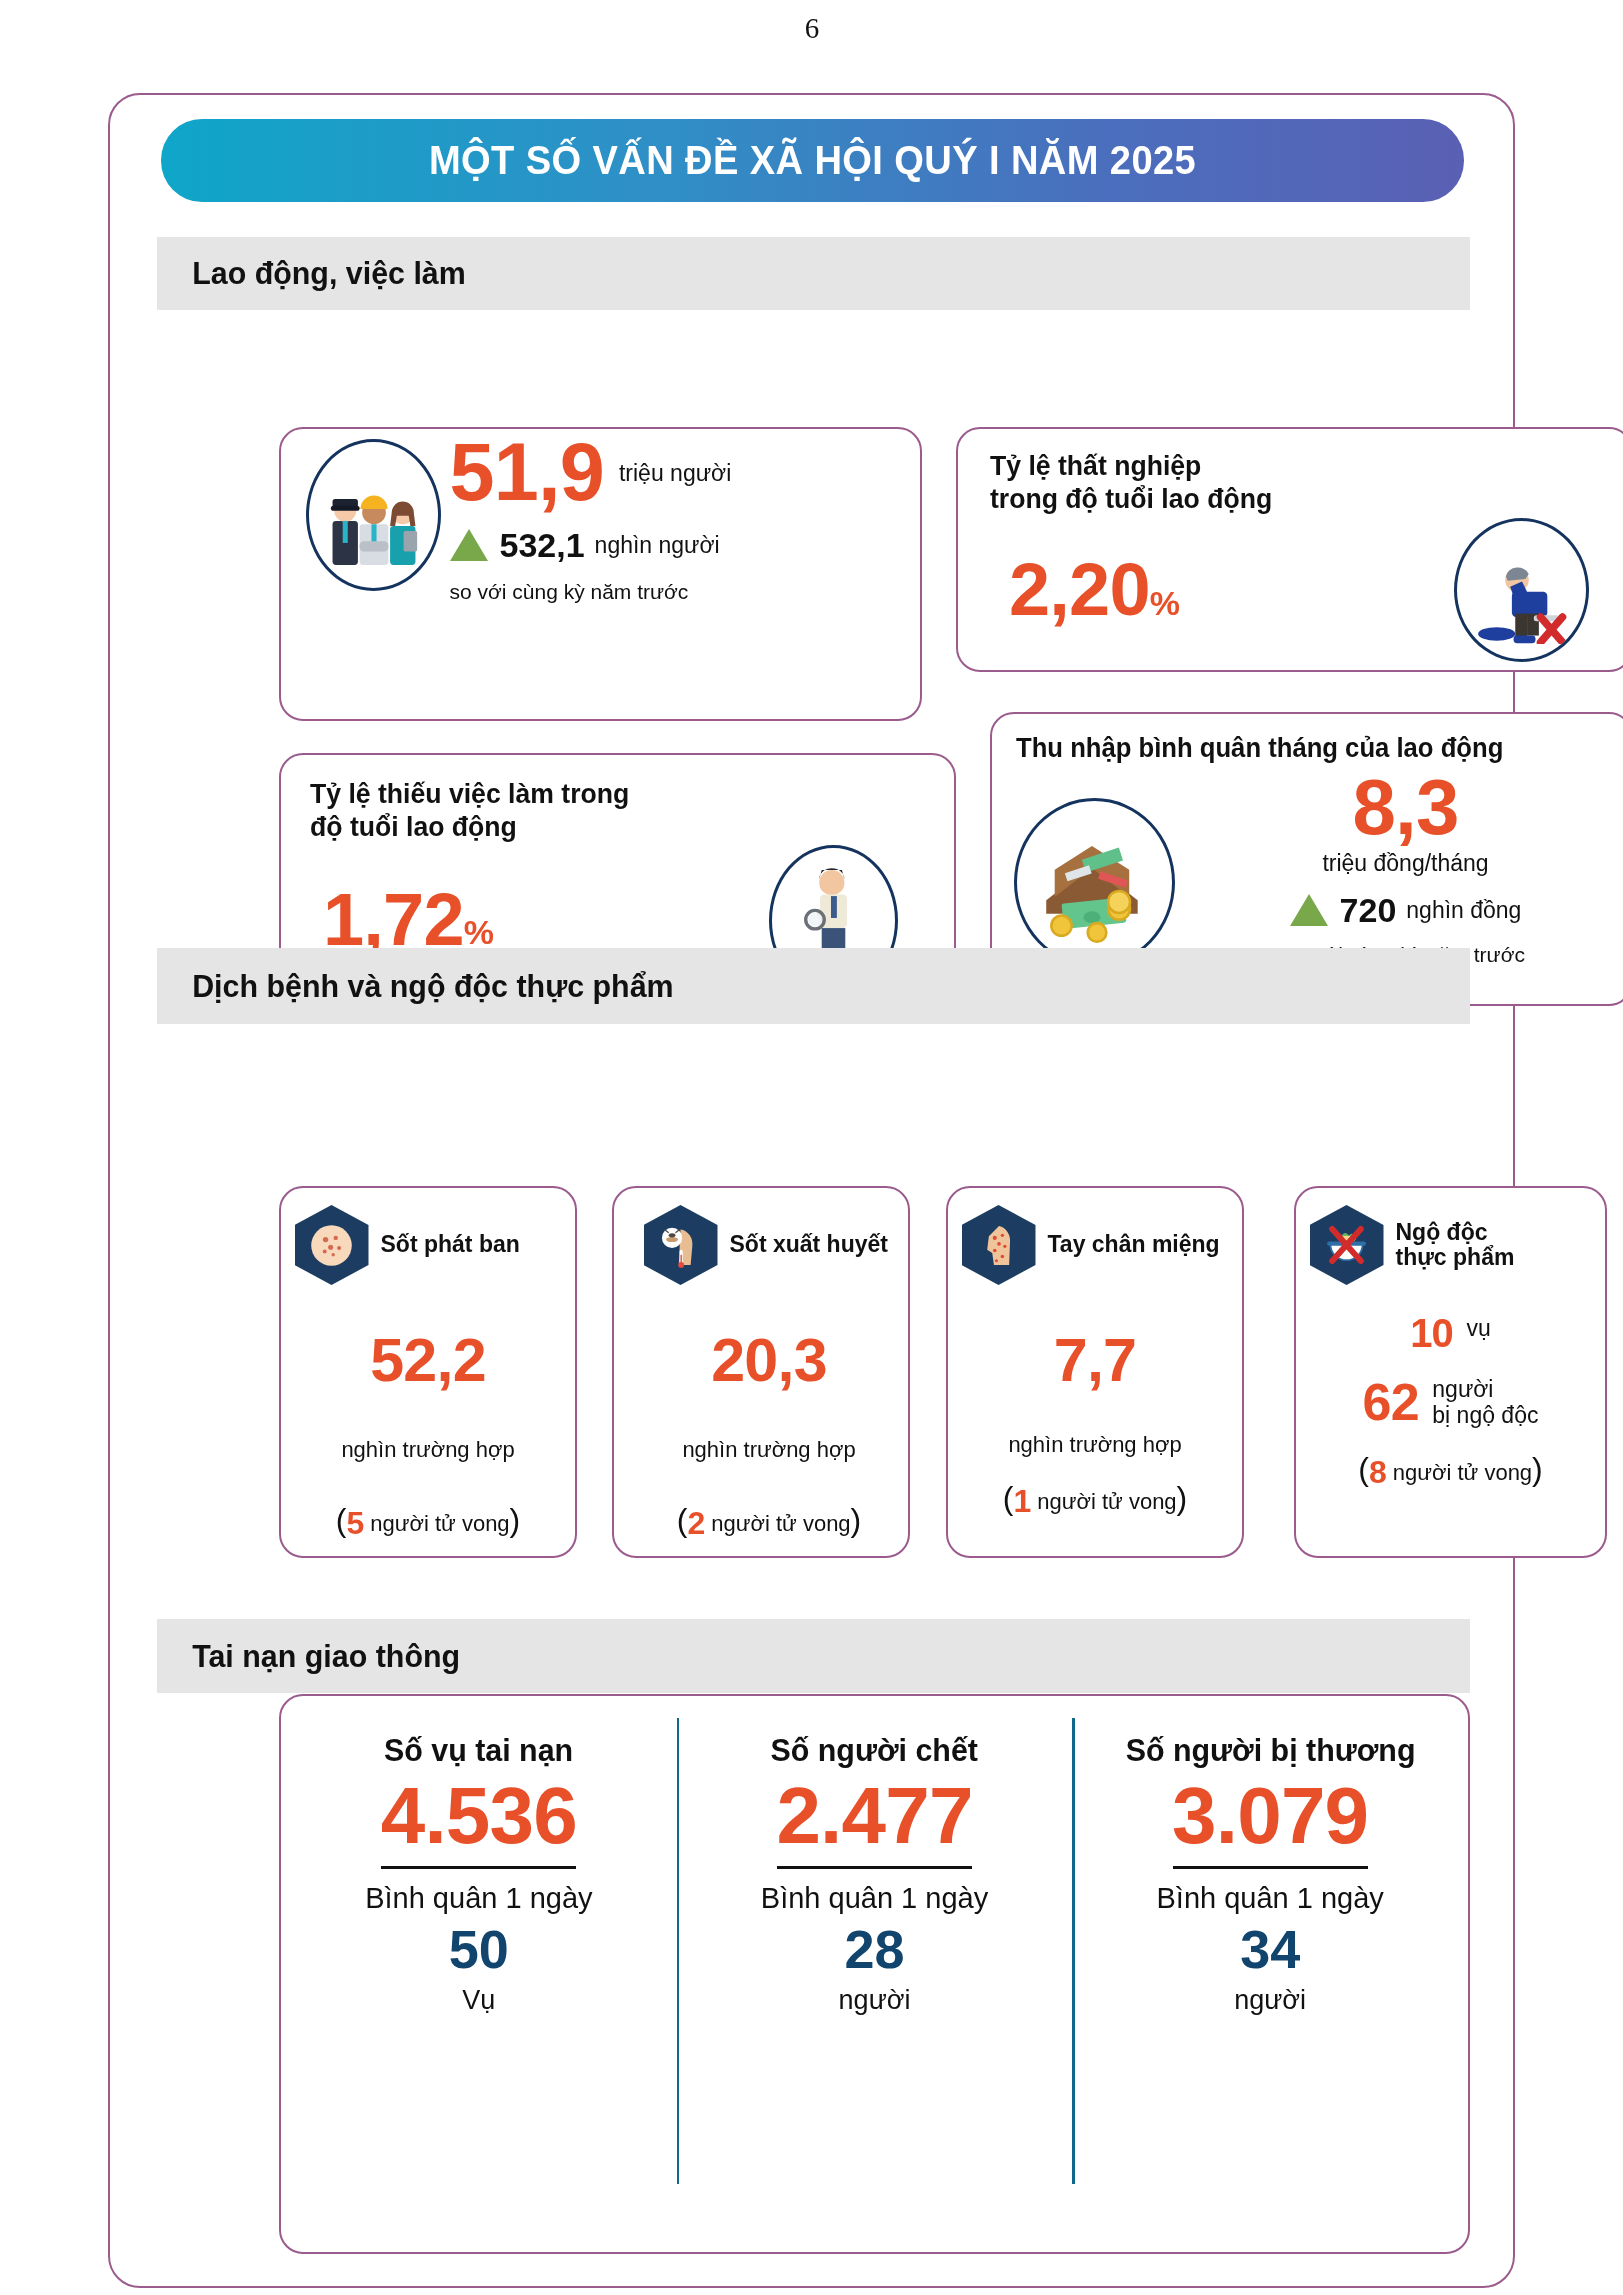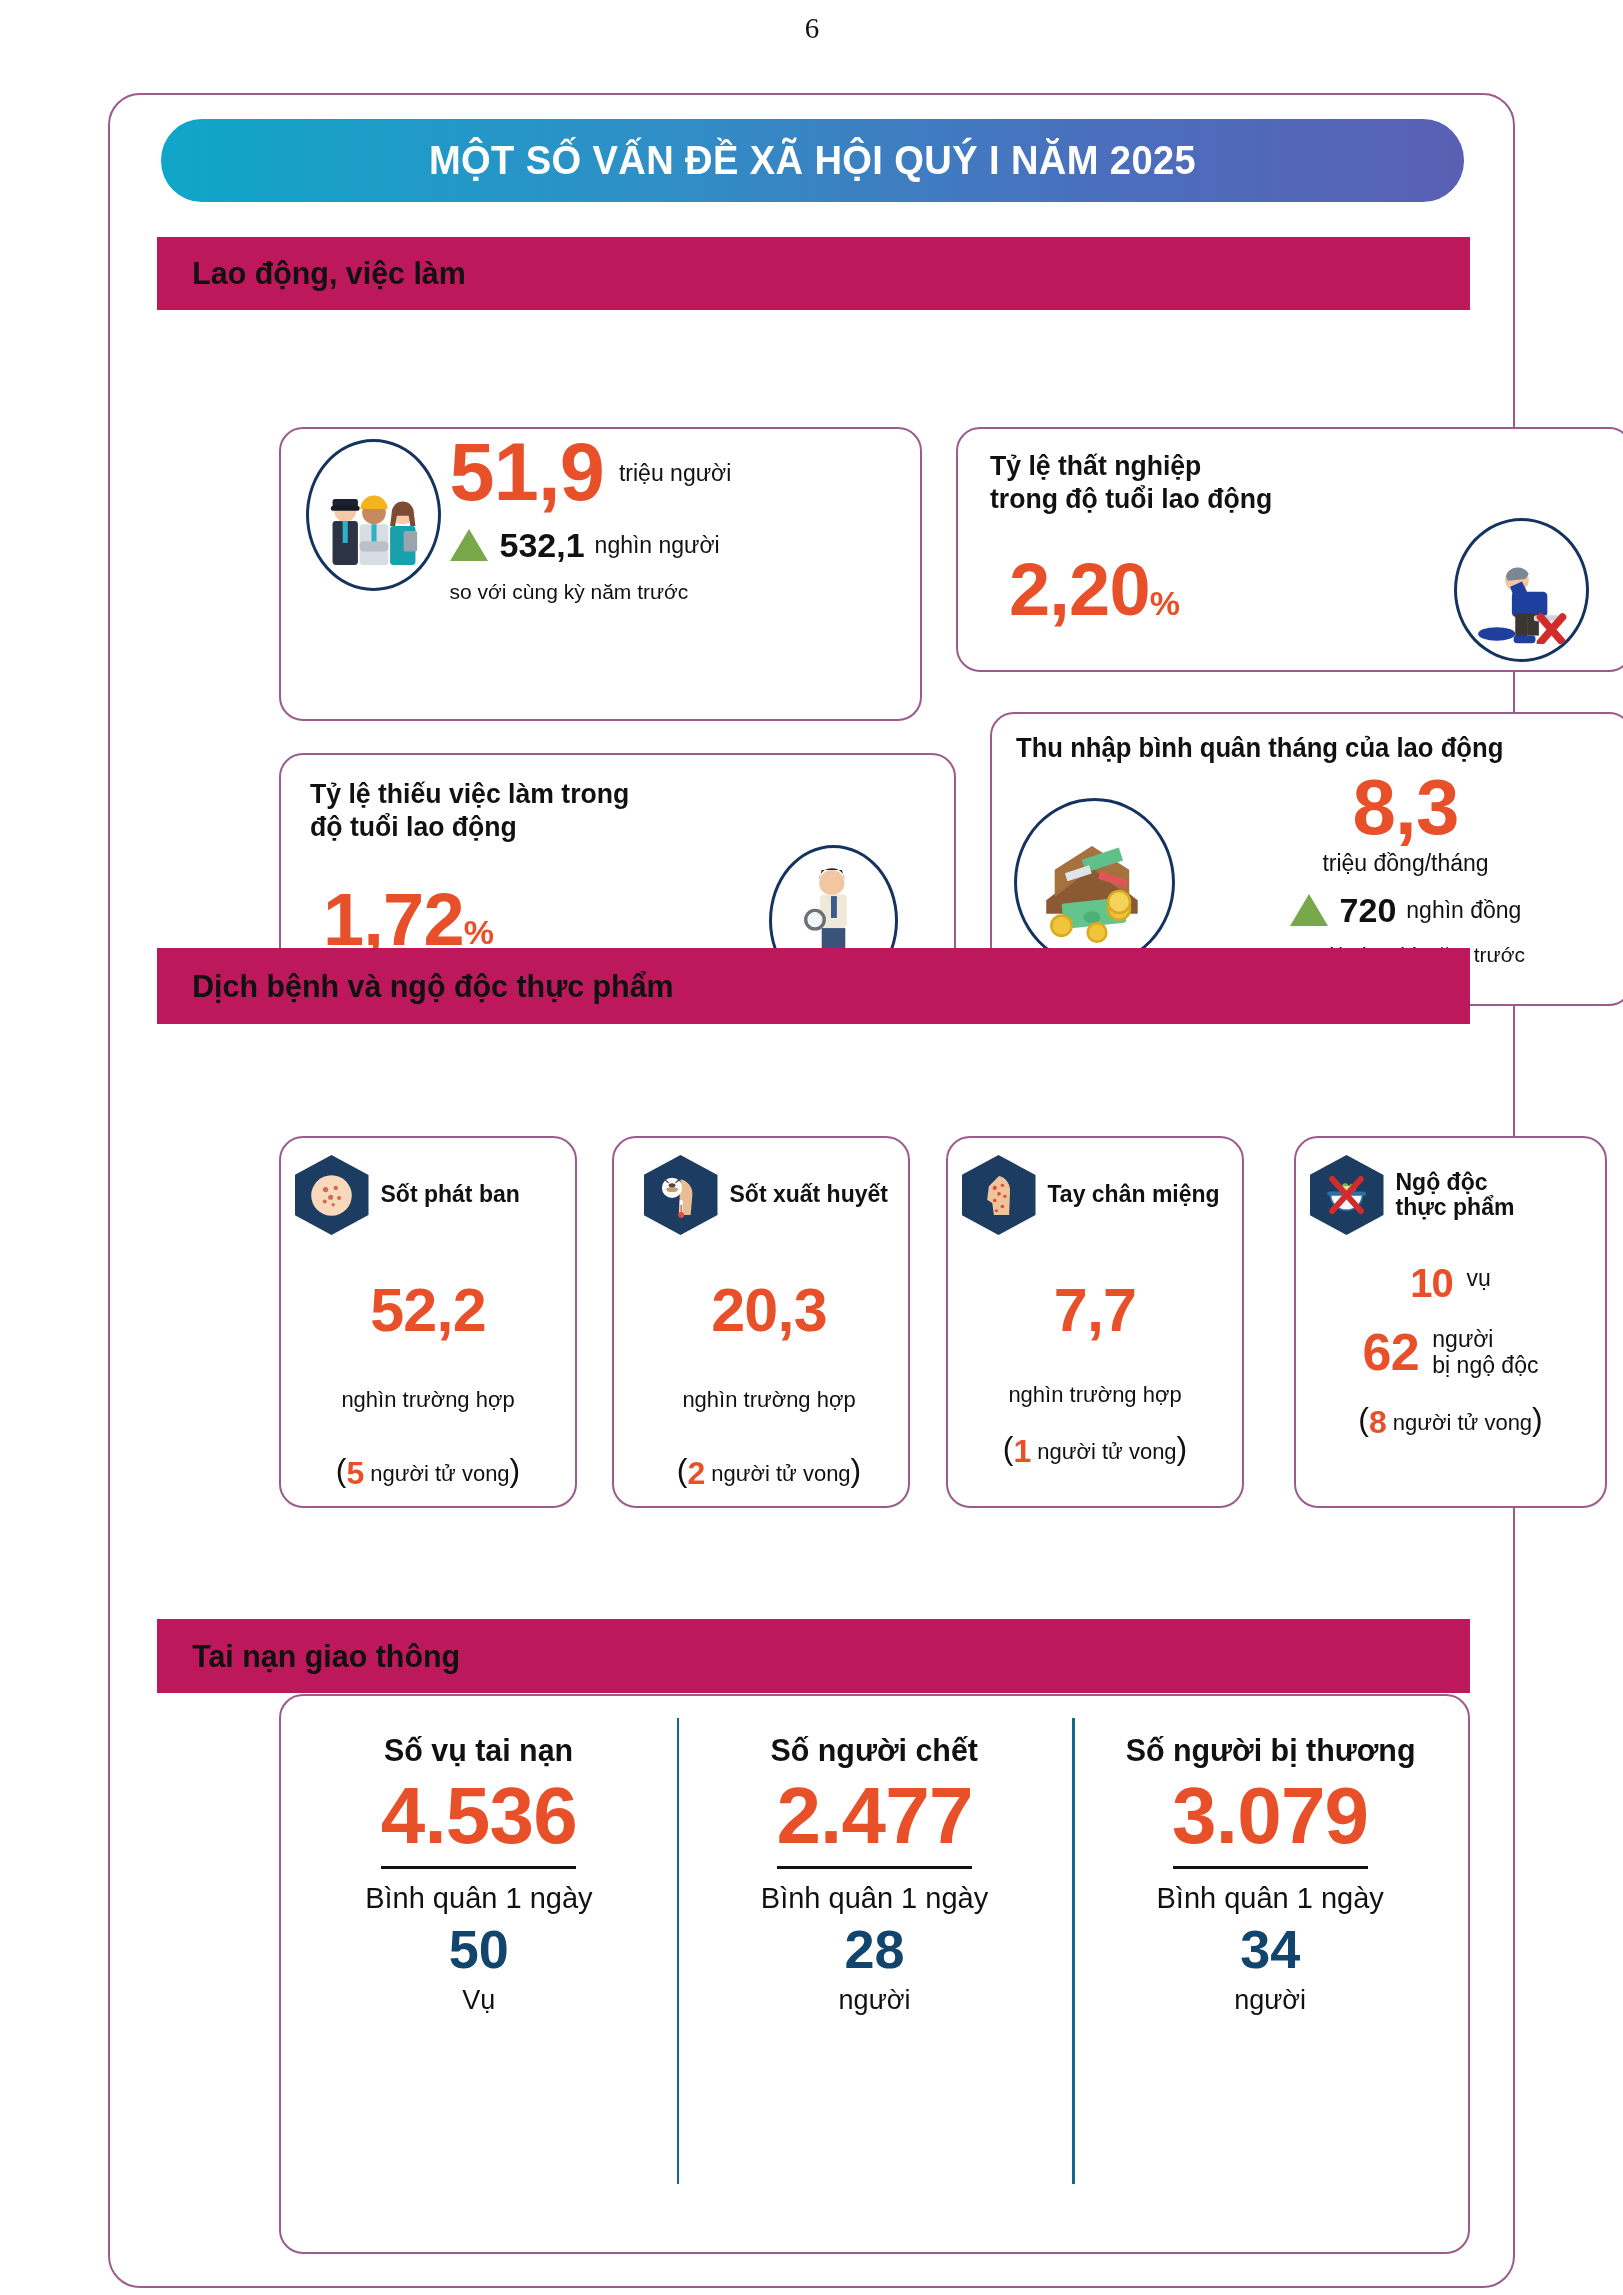--- a/index.html
+++ b/index.html
@@ -32,21 +32,21 @@
     display: flex; align-items: center; justify-content: center;
   }
   .title-banner .t {
     color: #fff; font-size: 41px; font-weight: bold;
     letter-spacing: 0.4px; white-space: nowrap;
     transform: scaleX(.93);
   }
   
   .sec-head {
     position: absolute;
-    background: #be185d;
+    background: #e5e5e5;
     display: flex; align-items: center;
   }
   .sec-head .t {
     font-size: 32px; font-weight: bold; color: #111;
     padding-left: 37px; transform: scaleX(.95); transform-origin: left;
   }
   #sec-labor   { left: 47px;  top: 142px;  width: 1313px; height: 73px; }
   #sec-disease { left: 47px;  top: 853px; width: 1313px; height: 76px; }
   #sec-traffic { left: 47px;  top: 1524px; width: 1313px; height: 74px; }
 
@@ -81,21 +81,21 @@
     display:flex; align-items:center; justify-content:center;
     overflow:hidden;
   }
   
   #card-employed { left: 169px;  top: 332px;  width: 643px; height: 294px; }
   #card-unemp    { left: 846px; top: 332px;  width: 677px; height: 245px; }
   #card-under    { left: 169px;  top: 658px;  width: 677px; height: 254px; }
   #card-income   { left: 880px; top: 617px;  width: 643px; height: 294px; }
 
   
-  .dcard { top: 1041px; width: 298px; height: 372px; }
+  .dcard { top: 1091px; width: 298px; height: 372px; }
   #dis-0 { left: 169px; }
   #dis-1 { left: 502px; padding-left: 16px; }
   #dis-2 { left: 836px; }
   #dis-3 { left: 1184px; width: 313px; }
   .hexicon {
     width: 74px; height: 80px;
     background: #1d3c61;
     clip-path: polygon(50% 0%, 100% 25%, 100% 75%, 50% 100%, 0% 75%, 0% 25%);
     display:flex;align-items:center;justify-content:center;
     flex: 0 0 auto;

